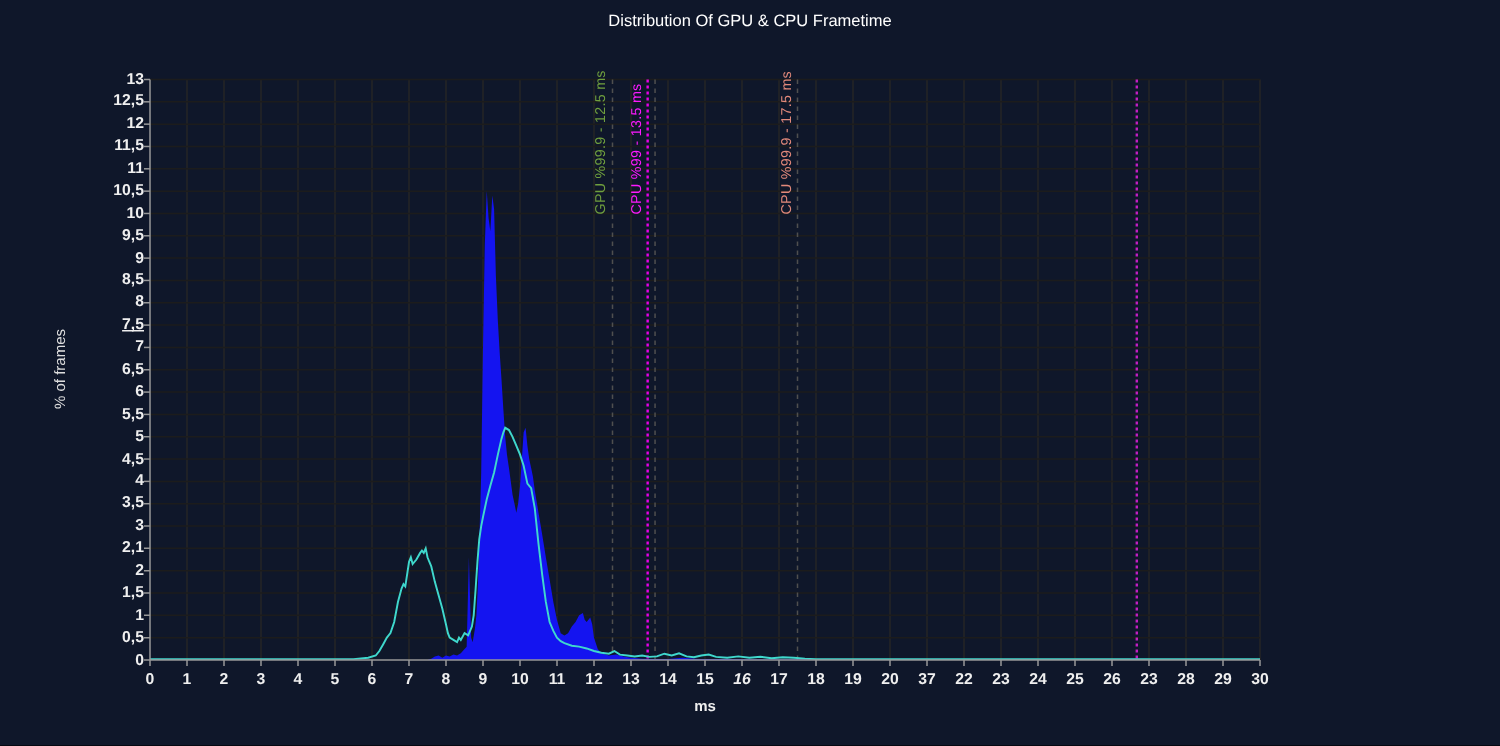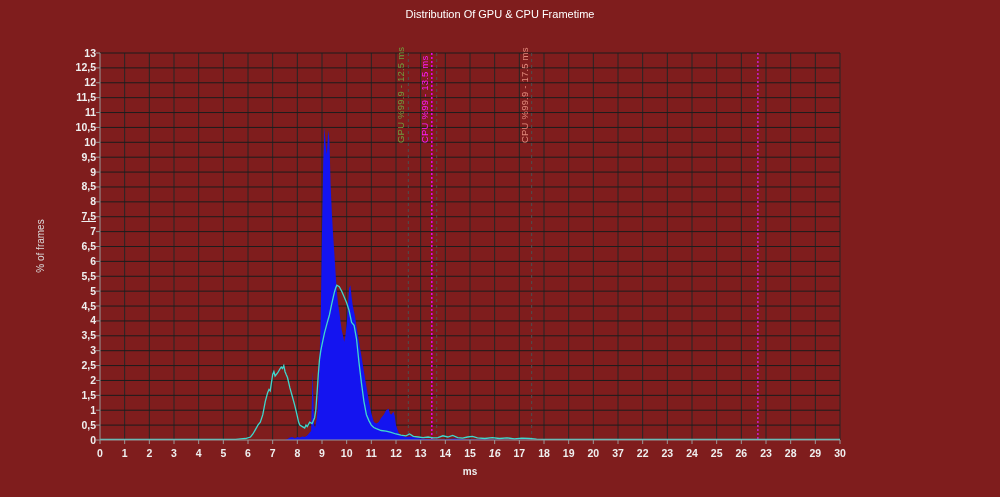--- a/index.html
+++ b/index.html
@@ -1,16 +1,16 @@
 <!DOCTYPE html>
 <html><head>
 <meta charset="utf-8">
 <style>
   html,body{margin:0;padding:0;background:#000;}
-  .stage{position:relative;width:1000px;height:497px;background:#7f1d1d;overflow:hidden;
+  .stage{position:relative;width:1000px;height:497px;background:#0f172a;overflow:hidden;
          font-family:"Liberation Sans",sans-serif;}
   .title{position:absolute;top:8px;left:0;width:1000px;text-align:center;color:#fff;
          font-size:11px;white-space:nowrap;}
   .subtitle{position:absolute;top:21px;left:0;width:1000px;text-align:center;color:#fff;
          font-size:11px;white-space:nowrap;}
   .plot-svg{position:absolute;left:100px;top:53px;overflow:visible;}
   .ytick{position:absolute;width:34px;text-align:right;color:#efefef;font-size:10.5px;
          font-weight:bold;line-height:13px;}
   .xtick{position:absolute;width:30px;text-align:center;color:#efefef;font-size:10.5px;
          font-weight:bold;line-height:13px;}
@@ -169,21 +169,21 @@
         <line x1="740" y1="387" x2="740" y2="391" stroke="#999999" stroke-width="1"></line>
       </g>
   </svg>
 
   <div id="tick-labels">
       <div class="ytick" style="left: 62px; top: 433.5px;">0</div>
       <div class="ytick" style="left: 62px; top: 418.615px;">0,5</div>
       <div class="ytick" style="left: 62px; top: 403.731px;">1</div>
       <div class="ytick" style="left: 62px; top: 388.846px;">1,5</div>
       <div class="ytick" style="left: 62px; top: 373.962px;">2</div>
-      <div class="ytick" style="left: 62px; top: 359.077px;">2,5</div>
+      <div class="ytick" style="left: 62px; top: 359.077px;">2,1</div>
       <div class="ytick" style="left: 62px; top: 344.192px;">3</div>
       <div class="ytick" style="left: 62px; top: 329.308px;">3,5</div>
       <div class="ytick" style="left: 62px; top: 314.423px;">4</div>
       <div class="ytick" style="left: 62px; top: 299.538px;">4,5</div>
       <div class="ytick" style="left: 62px; top: 284.654px;">5</div>
       <div class="ytick" style="left: 62px; top: 269.769px;">5,5</div>
       <div class="ytick" style="left: 62px; top: 254.885px;">6</div>
       <div class="ytick" style="left: 62px; top: 240px;">6,5</div>
       <div class="ytick" style="left: 62px; top: 225.115px;">7</div>
       <div class="ytick" style="left: 62px; top: 210.231px; text-decoration: underline;">7,5</div>

